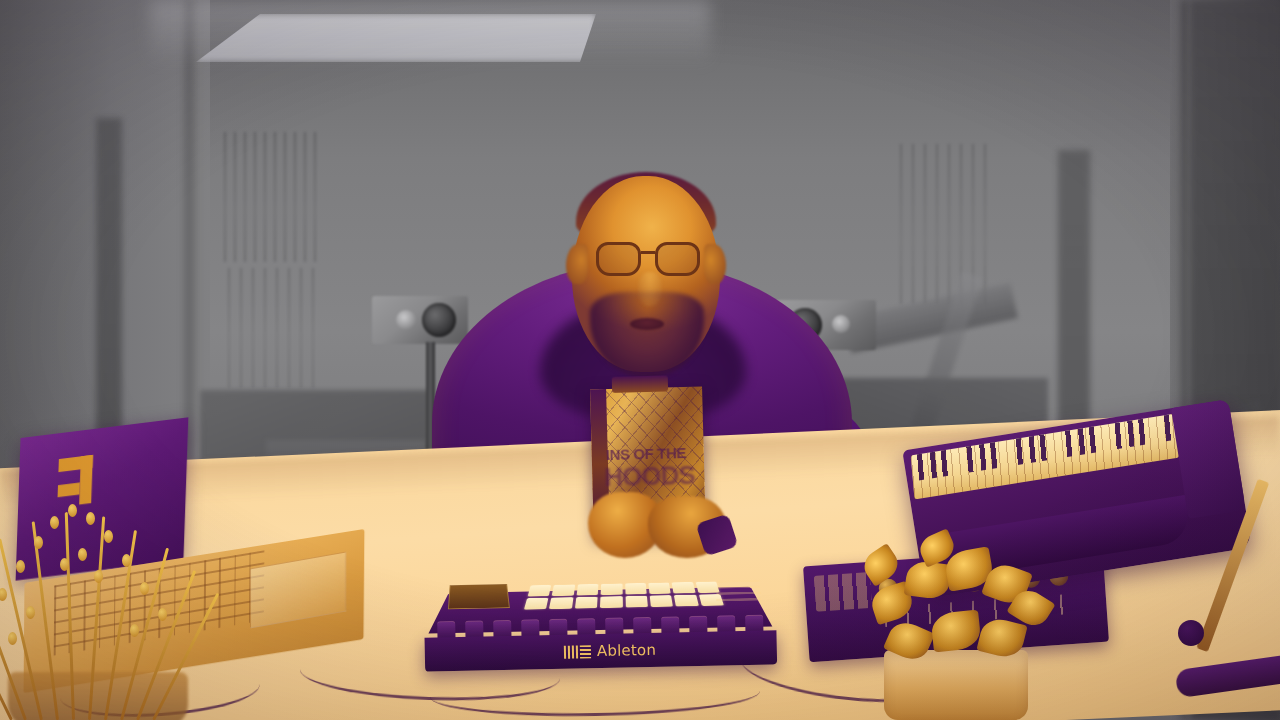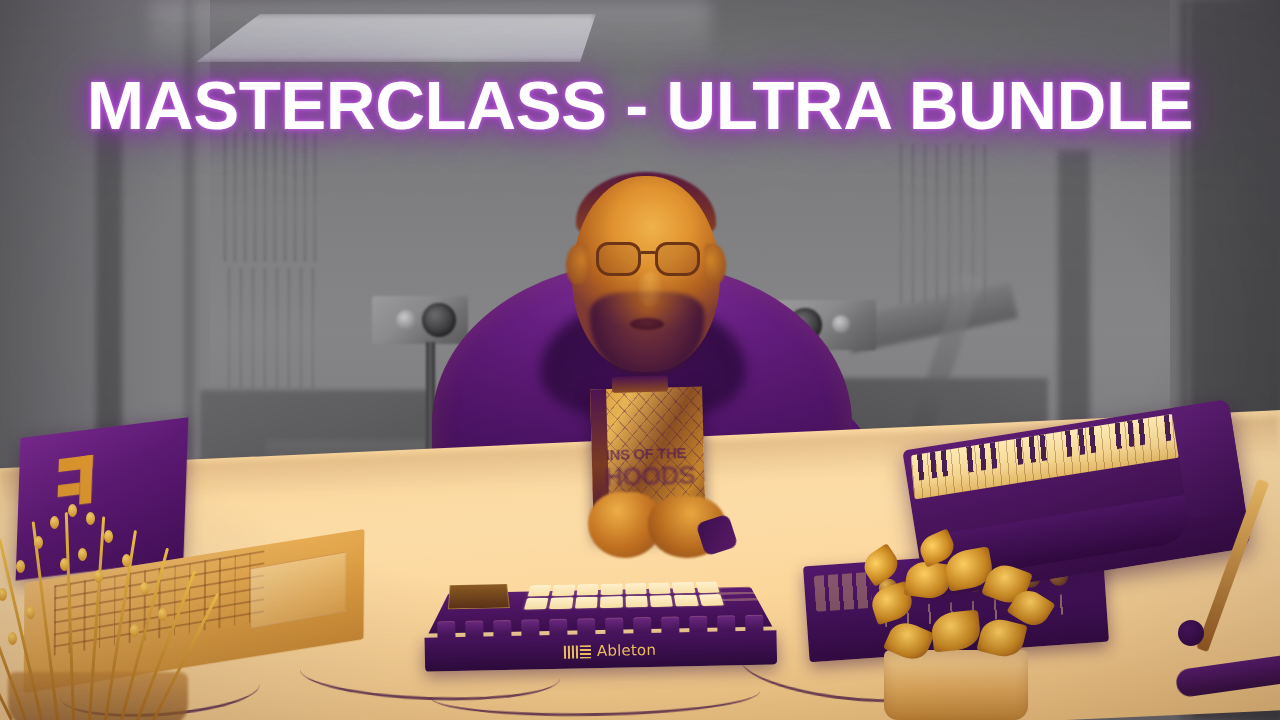--- a/index.html
+++ b/index.html
@@ -706,15 +706,14 @@
     <i class="leaf" style="left:150px;top:72px;width:38px;height:32px;transform:rotate(32deg)"></i>
     <i class="leaf" style="left:58px;top:14px;width:34px;height:28px;transform:rotate(-24deg)"></i>
   </div>
 
   <div class="mic-arm"></div>
   <div class="mic-joint"></div>
   <div class="mic-base"></div>
 
   <div class="grade"></div>
 
-  <div class="title">MASTERCLASS - ULTRA BUNDLE</div>
 
 </div>
 
 </body></html>

